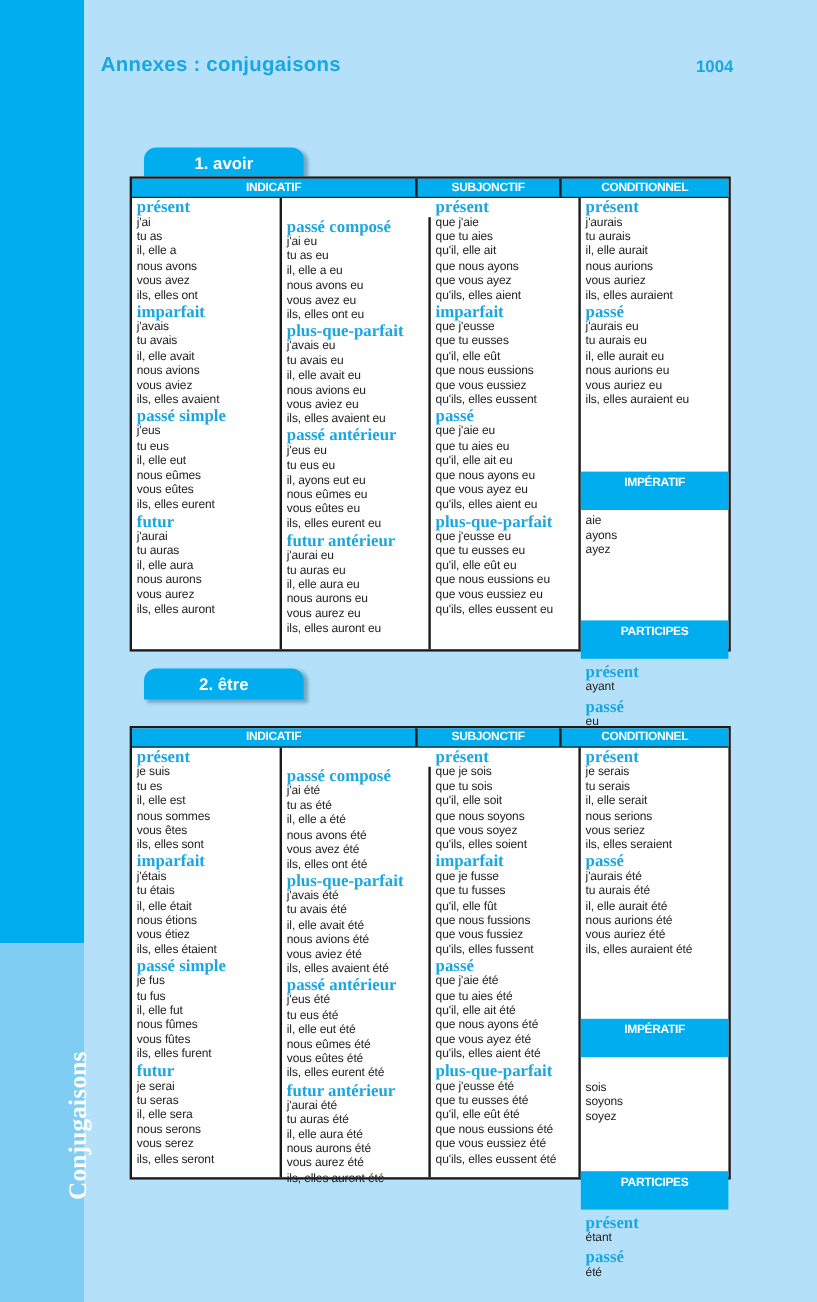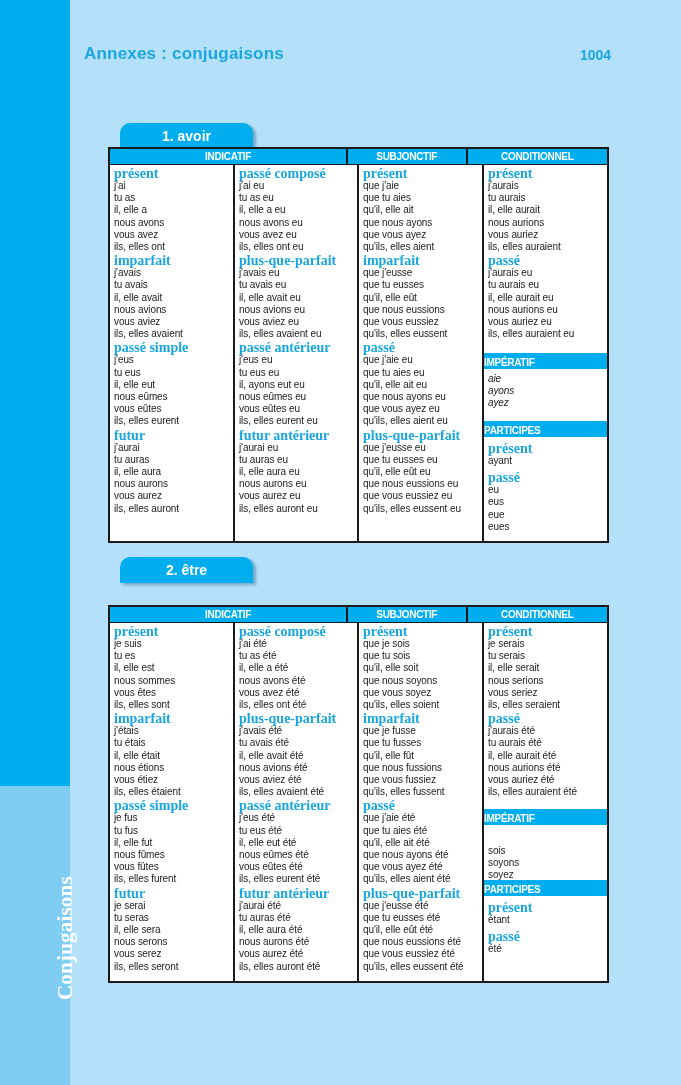--- a/index.html
+++ b/index.html
@@ -16,25 +16,25 @@
     color: #fff; font-weight: bold; font-size: 14px; text-align: center; line-height: 26px; box-shadow: 3px 2px 3px rgba(0,60,100,0.35); }
   .table { position: absolute; left: 108px; width: 501px; border: 2px solid #1a1a1a; background: #fff; }
   .hdr { display: flex; height: 16px; background: #00aeef; border-bottom: 1px solid #1a1a1a; }
   .hdr div { color: #fff; font-weight: bold; font-size: 10px; text-align: center; line-height: 16px; letter-spacing: -0.3px; }
   .hdr .h-ind { width: 249px; border-right: 2px solid #1a1a1a; }
   .hdr .h-sub { width: 125px; border-right: 2px solid #1a1a1a; }
   .hdr .h-cond { width: 146px; }
   .body { display: flex; height: calc(100% - 16px); }
   .col { border-right: 2px solid #1a1a1a; padding: 3px 0 0 4px; }
   .col:last-child { border-right: none; }
-  .c1 { width: 125px; } .c2 { width: 124px; } .c3 { width: 125px; } .c4 { width: 123px; padding: 0; }
+  .c1 { width: 125px; } .c2 { width: 124px; margin-top: 16px; } .c3 { width: 125px; } .c4 { width: 123px; padding: 0; }
   .tense { color: #1aa6e0; font-family: Liberation Serif, serif; font-weight: bold; font-size: 14px; line-height: 12px; }
   .line { color: #222; font-size: 10px; line-height: 12.2px; white-space: nowrap; letter-spacing: -0.1px; }
   .block { margin-bottom: 2px; }
-  .subhdr { background: #00aeef; color: #fff; font-weight: bold; font-size: 10px; height: 16px; line-height: 19px; letter-spacing: -0.3px; }
+  .subhdr { background: #00aeef; color: #fff; font-weight: bold; font-size: 10px; text-align: center; height: 32px; line-height: 19px; letter-spacing: -0.3px; margin-top: 40px; }
   .pad { padding: 3px 0 0 4px; }
 </style>
 </head>
 <body>
 
 <div class="strip-top"></div>
 <div class="strip-bottom"></div>
 <div class="strip-label">Conjugaisons</div>
 
 <div class="page-title">Annexes : conjugaisons</div>
@@ -177,21 +177,21 @@
             <div class="tense">passé</div>
             <div class="line">j'aurais eu</div>
             <div class="line">tu aurais eu</div>
             <div class="line">il, elle aurait eu</div>
             <div class="line">nous aurions eu</div>
             <div class="line">vous auriez eu</div>
             <div class="line">ils, elles auraient eu</div>
           </div>
         </div>
       <div class="subhdr">IMPÉRATIF</div>
-      <div class="pad" style="height:52px; padding-top:4px;font-style:italic;">
+      <div class="pad" style="height:52px; padding-top:4px;">
           <div class="line">aie</div>
           <div class="line">ayons</div>
           <div class="line">ayez</div>
         </div>
       <div class="subhdr">PARTICIPES</div>
       <div class="pad" style="padding-top:6px;">
           <div class="block" style="margin-bottom: 5px;">
             <div class="tense">présent</div>
             <div class="line">ayant</div>
           </div>

